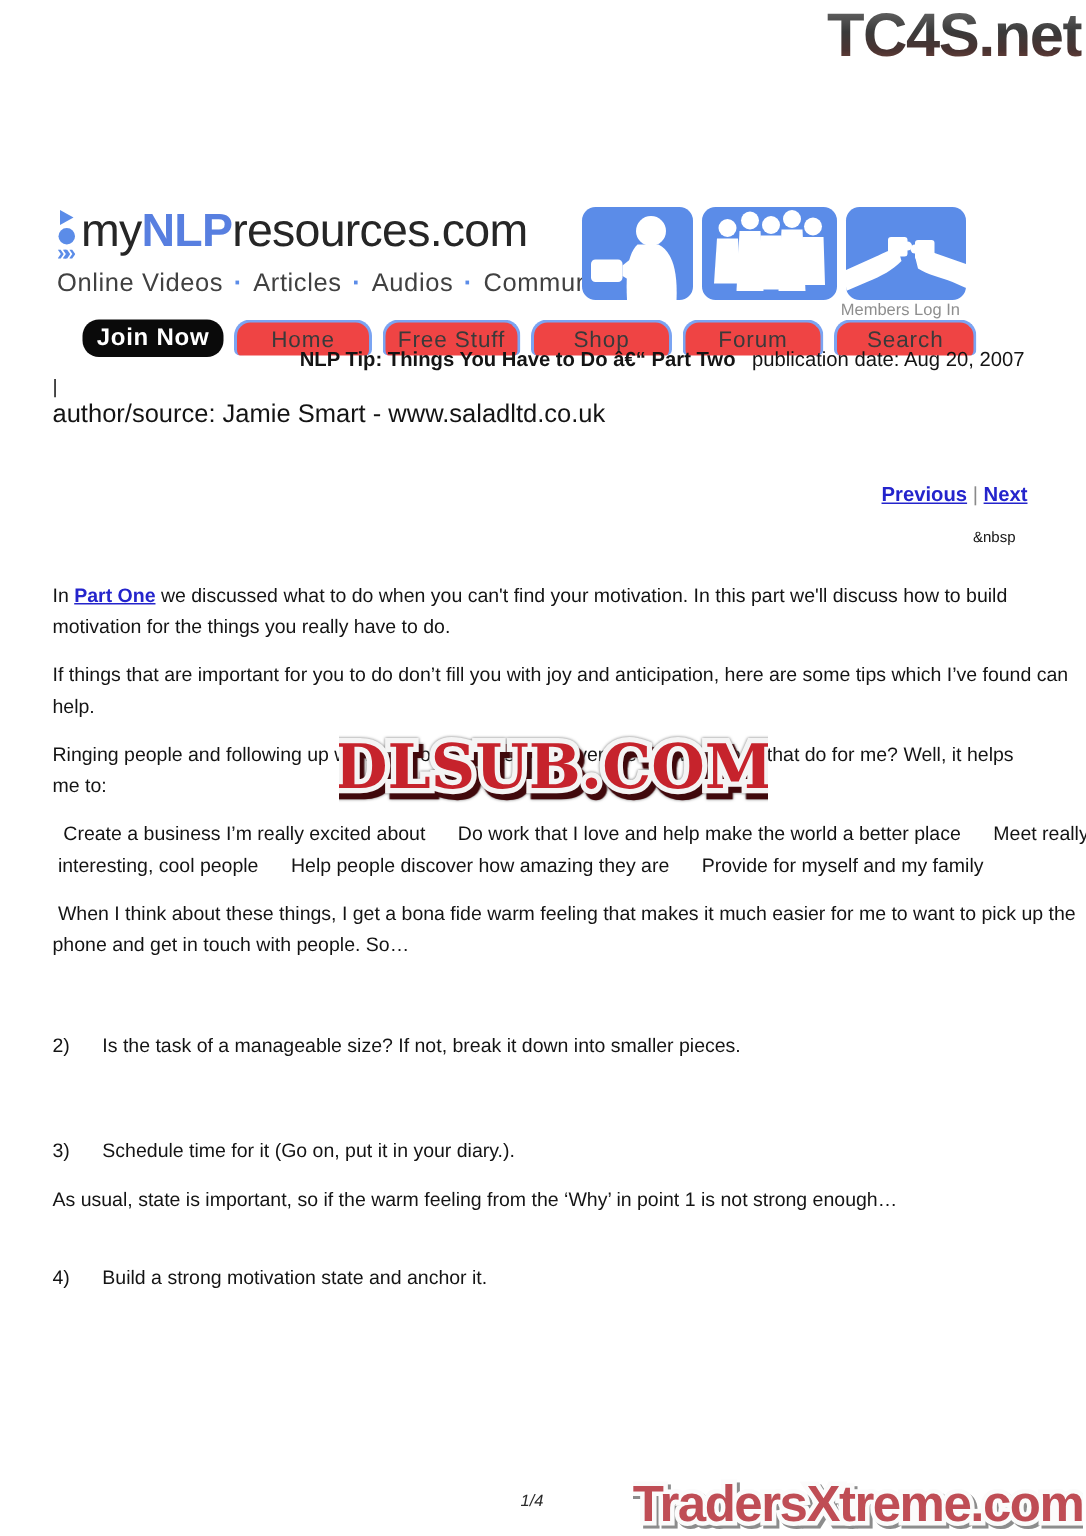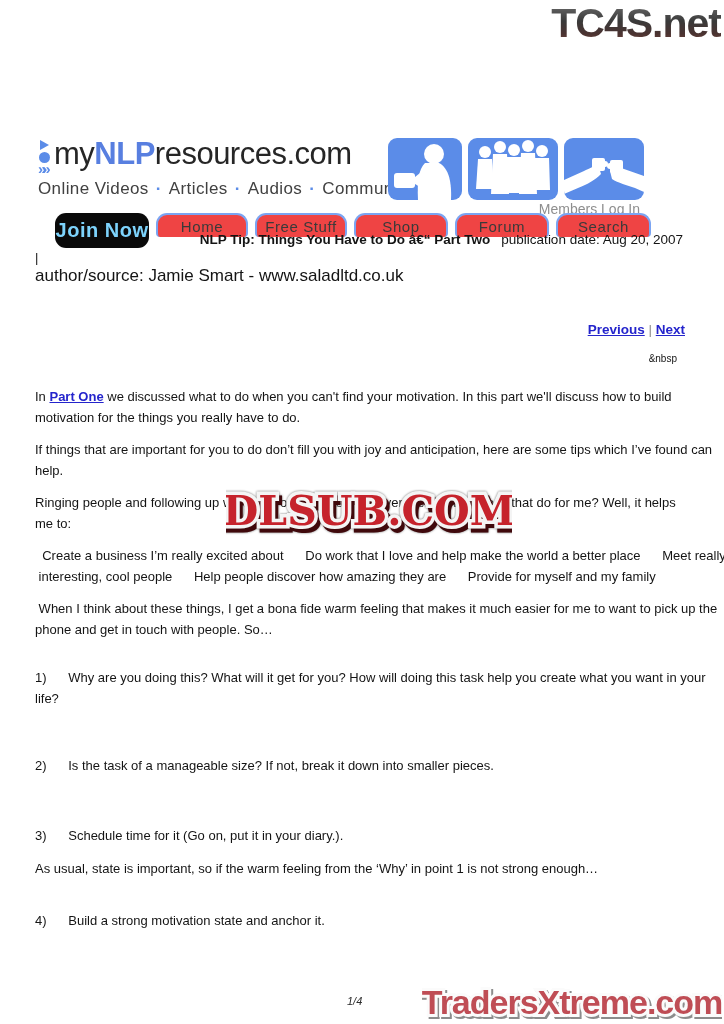--- a/index.html
+++ b/index.html
@@ -20,26 +20,26 @@
   .ff{color:#5b8ce8;font-weight:bold;font-size:15px;line-height:12px;letter-spacing:-4px;}
   .wordmark{font-size:31px;letter-spacing:-0.5px;color:#262626;line-height:34px;}
   .wordmark .nlp{color:#587fe0;font-weight:bold;}
   .tagline{margin-top:4px;font-size:17px;color:#414141;letter-spacing:0.4px;display:flex;align-items:center;gap:7px;}
   .tagline .tsep{color:#5b8ce8;font-weight:bold;}
 
   
   .tiles{position:absolute;top:138px;left:388px;display:flex;gap:6px;}
   .tile{background:#5b8ce8;border-radius:9px;height:62px;display:flex;align-items:center;justify-content:center;overflow:hidden;}
   .tile svg{display:block;}
-  .members{position:absolute;top:201px;right:84px;font-size:14px;color:#8e8e8e;}
+  .members{position:absolute;top:201px;right:84px;font-size:11px;color:#8e8e8e;}
 
   
   .navbar{position:absolute;top:213px;left:55px;display:flex;gap:7px;align-items:flex-start;}
-  .join{background:#0a0a0a;color:#7dd3fc;font-weight:bold;font-size:20px;border-radius:11px;
-        width:94px;height:35px;display:flex;align-items:center;justify-content:center;letter-spacing:0.5px;}
+  .join{background:#0a0a0a;color:#ffffff;font-weight:bold;font-size:16px;border-radius:11px;
+        width:94px;height:25px;display:flex;align-items:center;justify-content:center;letter-spacing:0.5px;}
   .tab{width:88px;height:21px;border:2px solid #7ba4f2;border-bottom:none;border-radius:11px 11px 4px 4px;
        background:#ef4444;color:#3a3a3a;font-size:15px;letter-spacing:0.6px;
        display:flex;align-items:center;justify-content:center;padding-top:1px;}
 
   
   .title-row{position:absolute;top:232px;left:35px;right:41px;text-align:right;font-size:13.5px;white-space:pre;}
   .title-row .t{font-weight:bold;}
   .title-row .d{margin-left:11px;}
   .pipe{position:absolute;top:250px;left:35px;font-size:13px;}
   .author{position:absolute;top:266px;left:35px;font-size:17px;}
@@ -162,24 +162,20 @@
       <div class="ln">me to:</div>
     </div>
     <div class="mt-para">
       <div class="ln">  Create a business I’m really excited about      Do work that I love and help make the world a better place      Meet really</div>
       <div class="ln"> interesting, cool people      Help people discover how amazing they are      Provide for myself and my family</div>
     </div>
     <div class="mt-para">
       <div class="ln"> When I think about these things, I get a bona fide warm feeling that makes it much easier for me to want to pick up the</div>
       <div class="ln">phone and get in touch with people. So…</div>
     </div>
-    <div class="mt-item1">
-      <div class="ln">1)      Why are you doing this? What will it get for you? How will doing this task help you create what you want in your</div>
-      <div class="ln">life?</div>
-    </div>
     <div class="mt-item2 ln">2)      Is the task of a manageable size? If not, break it down into smaller pieces.</div>
     <div class="mt-item3 ln">3)      Schedule time for it (Go on, put it in your diary.).</div>
     <div class="mt-aside ln">As usual, state is important, so if the warm feeling from the ‘Why’ in point 1 is not strong enough…</div>
     <div class="mt-item4 ln">4)      Build a strong motivation state and anchor it.</div>
   </div>
 
   <div class="dlsub">
     <svg width="286" height="54" viewBox="0 0 286 54">
       <text x="143" y="41" text-anchor="middle" font-family="DejaVu Serif, serif" font-weight="bold" font-size="41" letter-spacing="0" fill="#c6232c" stroke="#f4f4f4" stroke-width="7" paint-order="stroke" style="filter:drop-shadow(3px 4px 0 #40090c) drop-shadow(0 0 1px #777)">DLSUB.COM</text>
     </svg>

